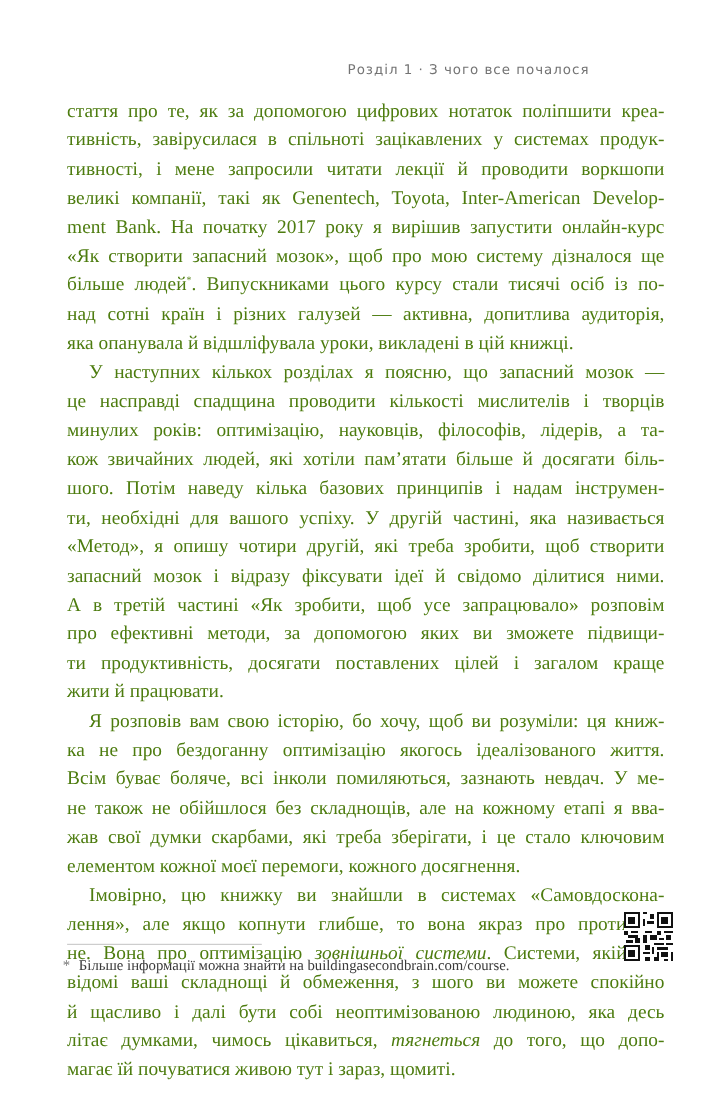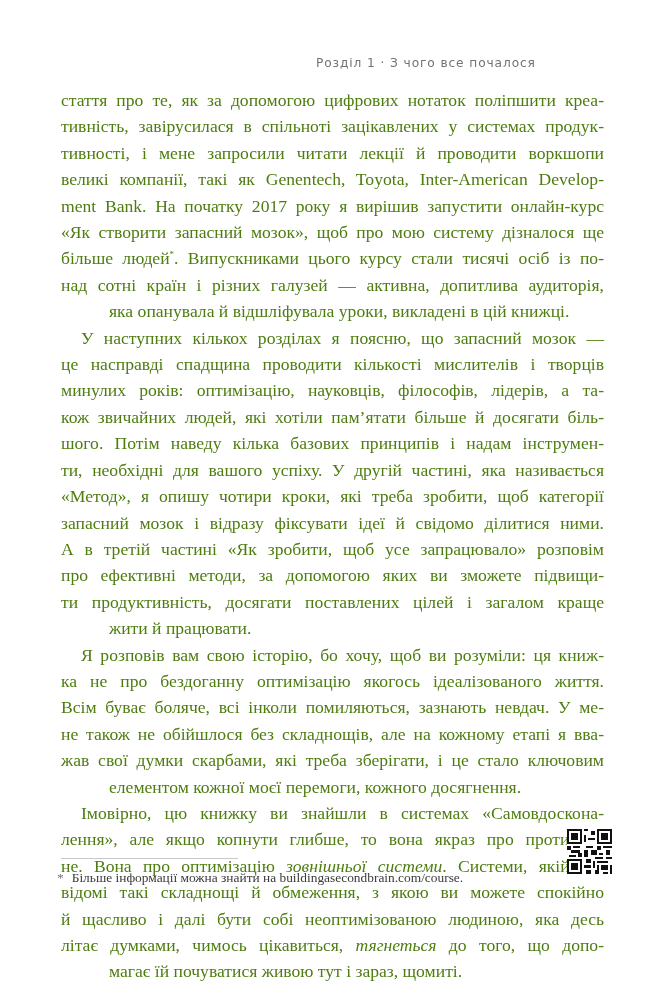--- a/index.html
+++ b/index.html
@@ -8,21 +8,21 @@
     position: absolute; left: 316px; top: 56px;
     font-family: "DejaVu Sans", sans-serif; font-size: 12.2px;
     letter-spacing: 0.9px; color: #737373;
   }
   .body-text {
     position: absolute; left: 61px; top: 87px; width: 543px;
     font-family: "Liberation Serif", serif; font-size: 17.6px;
     line-height: 26.4px; color: #4d7c0f;
   }
   .line { display: block; white-space: nowrap; text-align: justify; text-align-last: justify; }
-  .line.last { text-align-last: left; margin-left: 48px; }
+  .line.last { text-align-last: left; }
   .indent { padding-left: 20px; }
   .it { font-style: italic; }
   sup.fn { font-size: 9px; vertical-align: super; line-height: 0; }
   .rule {
     position: absolute; left: 61px; top: 858px; width: 177px; height: 1px; background: #c8c8c8;
   }
   .footnote {
     position: absolute; left: 57px; top: 870px;
     font-family: "Liberation Serif", serif; font-size: 13.4px; color: #3a3a3a;
   }
@@ -50,42 +50,42 @@
     <span class="line last">яка опанувала й відшліфувала уроки, викладені в цій книжці.</span>
   </div>
 
   <div>
     <span class="line indent">У наступних кількох розділах я поясню, що запасний мозок —</span>
     <span class="line">це насправді спадщина проводити кількості мислителів і творців</span>
     <span class="line">минулих років: оптимізацію, науковців, філософів, лідерів, а та-</span>
     <span class="line">кож звичайних людей, які хотіли пам’ятати більше й досягати біль-</span>
     <span class="line">шого. Потім наведу кілька базових принципів і надам інструмен-</span>
     <span class="line">ти, необхідні для вашого успіху. У другій частині, яка називається</span>
-    <span class="line">«Метод», я опишу чотири кроки, які треба зробити, щоб категорії</span>
+    <span class="line">«Метод», я опишу чотири другій, які треба зробити, щоб створити</span>
     <span class="line">запасний мозок і відразу фіксувати ідеї й свідомо ділитися ними.</span>
     <span class="line">А в третій частині «Як зробити, щоб усе запрацювало» розповім</span>
     <span class="line">про ефективні методи, за допомогою яких ви зможете підвищи-</span>
     <span class="line">ти продуктивність, досягати поставлених цілей і загалом краще</span>
     <span class="line last">жити й працювати.</span>
   </div>
 
   <div>
     <span class="line indent">Я розповів вам свою історію, бо хочу, щоб ви розуміли: ця книж-</span>
     <span class="line">ка не про бездоганну оптимізацію якогось ідеалізованого життя.</span>
     <span class="line">Всім буває боляче, всі інколи помиляються, зазнають невдач. У ме-</span>
     <span class="line">не також не обійшлося без складнощів, але на кожному етапі я вва-</span>
     <span class="line">жав свої думки скарбами, які треба зберігати, і це стало ключовим</span>
     <span class="line last">елементом кожної моєї перемоги, кожного досягнення.</span>
   </div>
 
   <div>
     <span class="line indent">Імовірно, цю книжку ви знайшли в системах «Самовдоскона-</span>
     <span class="line">лення», але якщо копнути глибше, то вона якраз про протилеж-</span>
     <span class="line"><span>не. Вона про оптимізацію </span><span class="it">зовнішньої системи</span><span>. Системи, якій не-</span></span>
-    <span class="line">відомі такі складнощі й обмеження, з якою ви можете спокійно</span>
+    <span class="line">відомі ваші складнощі й обмеження, з шого ви можете спокійно</span>
     <span class="line">й щасливо і далі бути собі неоптимізованою людиною, яка десь</span>
     <span class="line"><span>літає думками, чимось цікавиться, </span><span class="it">тягнеться</span><span> до того, що допо-</span></span>
     <span class="line last">магає їй почуватися живою тут і зараз, щомиті.</span>
   </div>
 </div>
 
 <div class="qr">
   <svg width="45" height="45" viewBox="0 0 21 21" shape-rendering="crispEdges">
     <rect width="21" height="21" fill="#fff"></rect>
     <g fill="#111">

